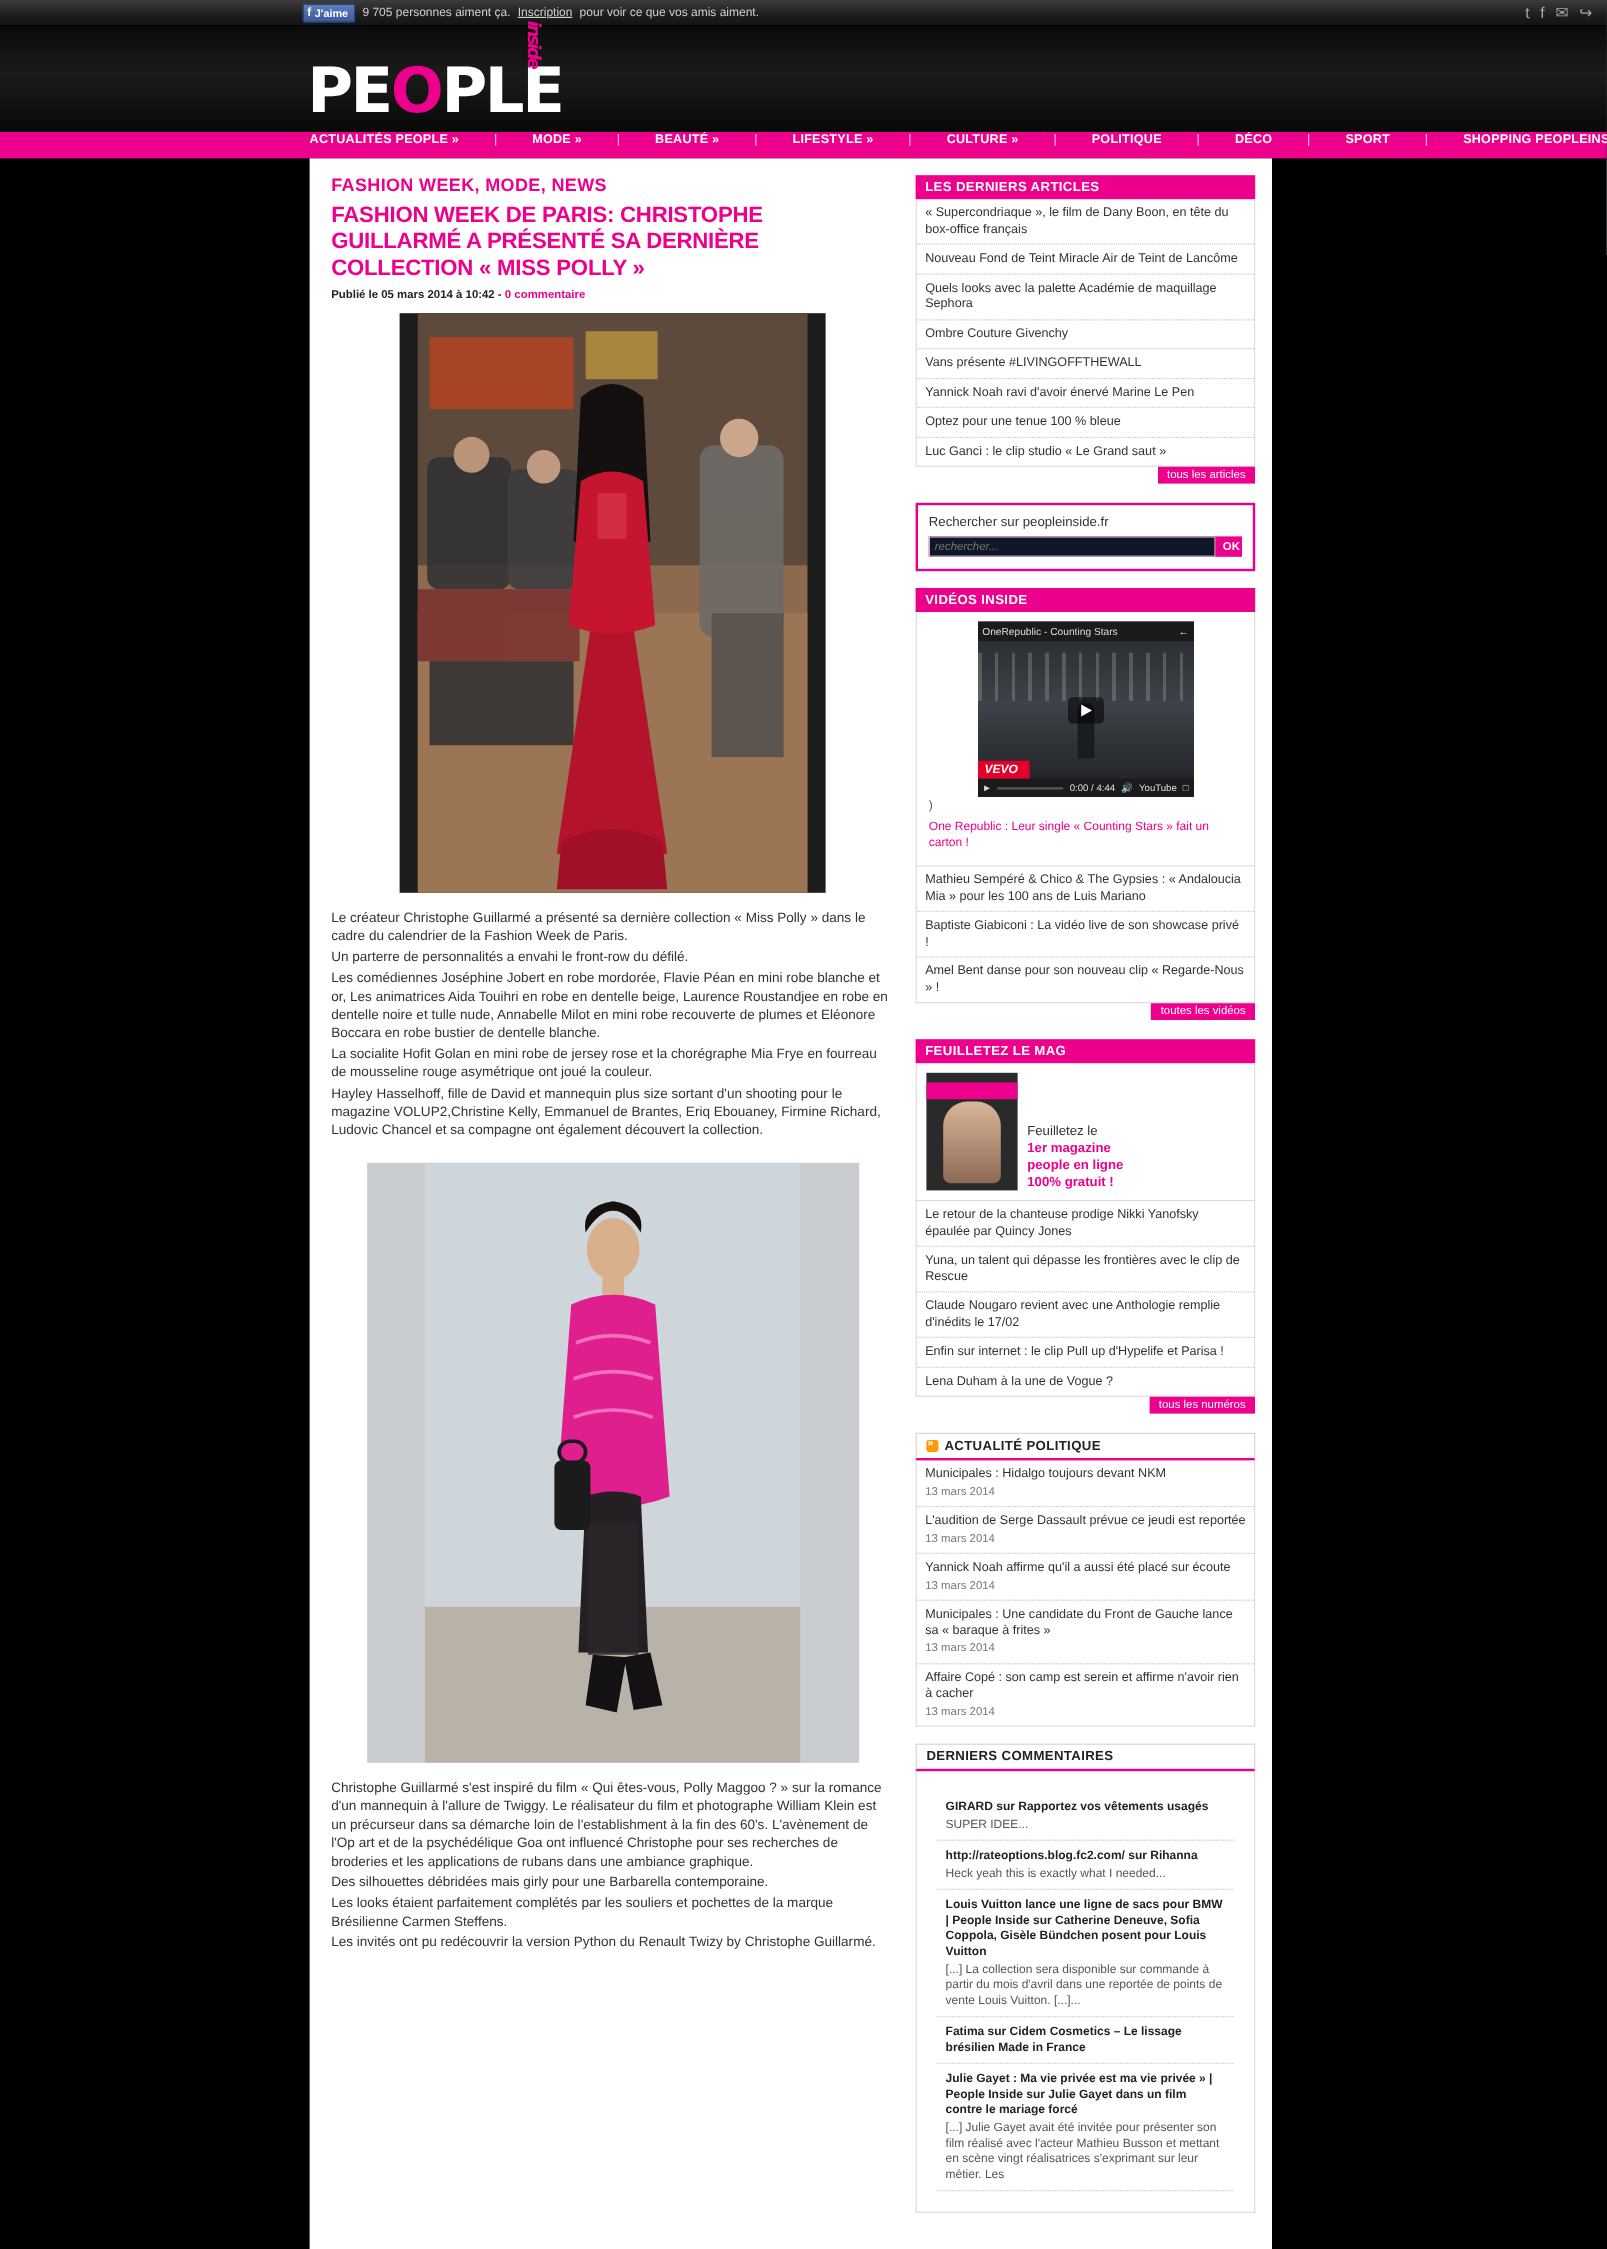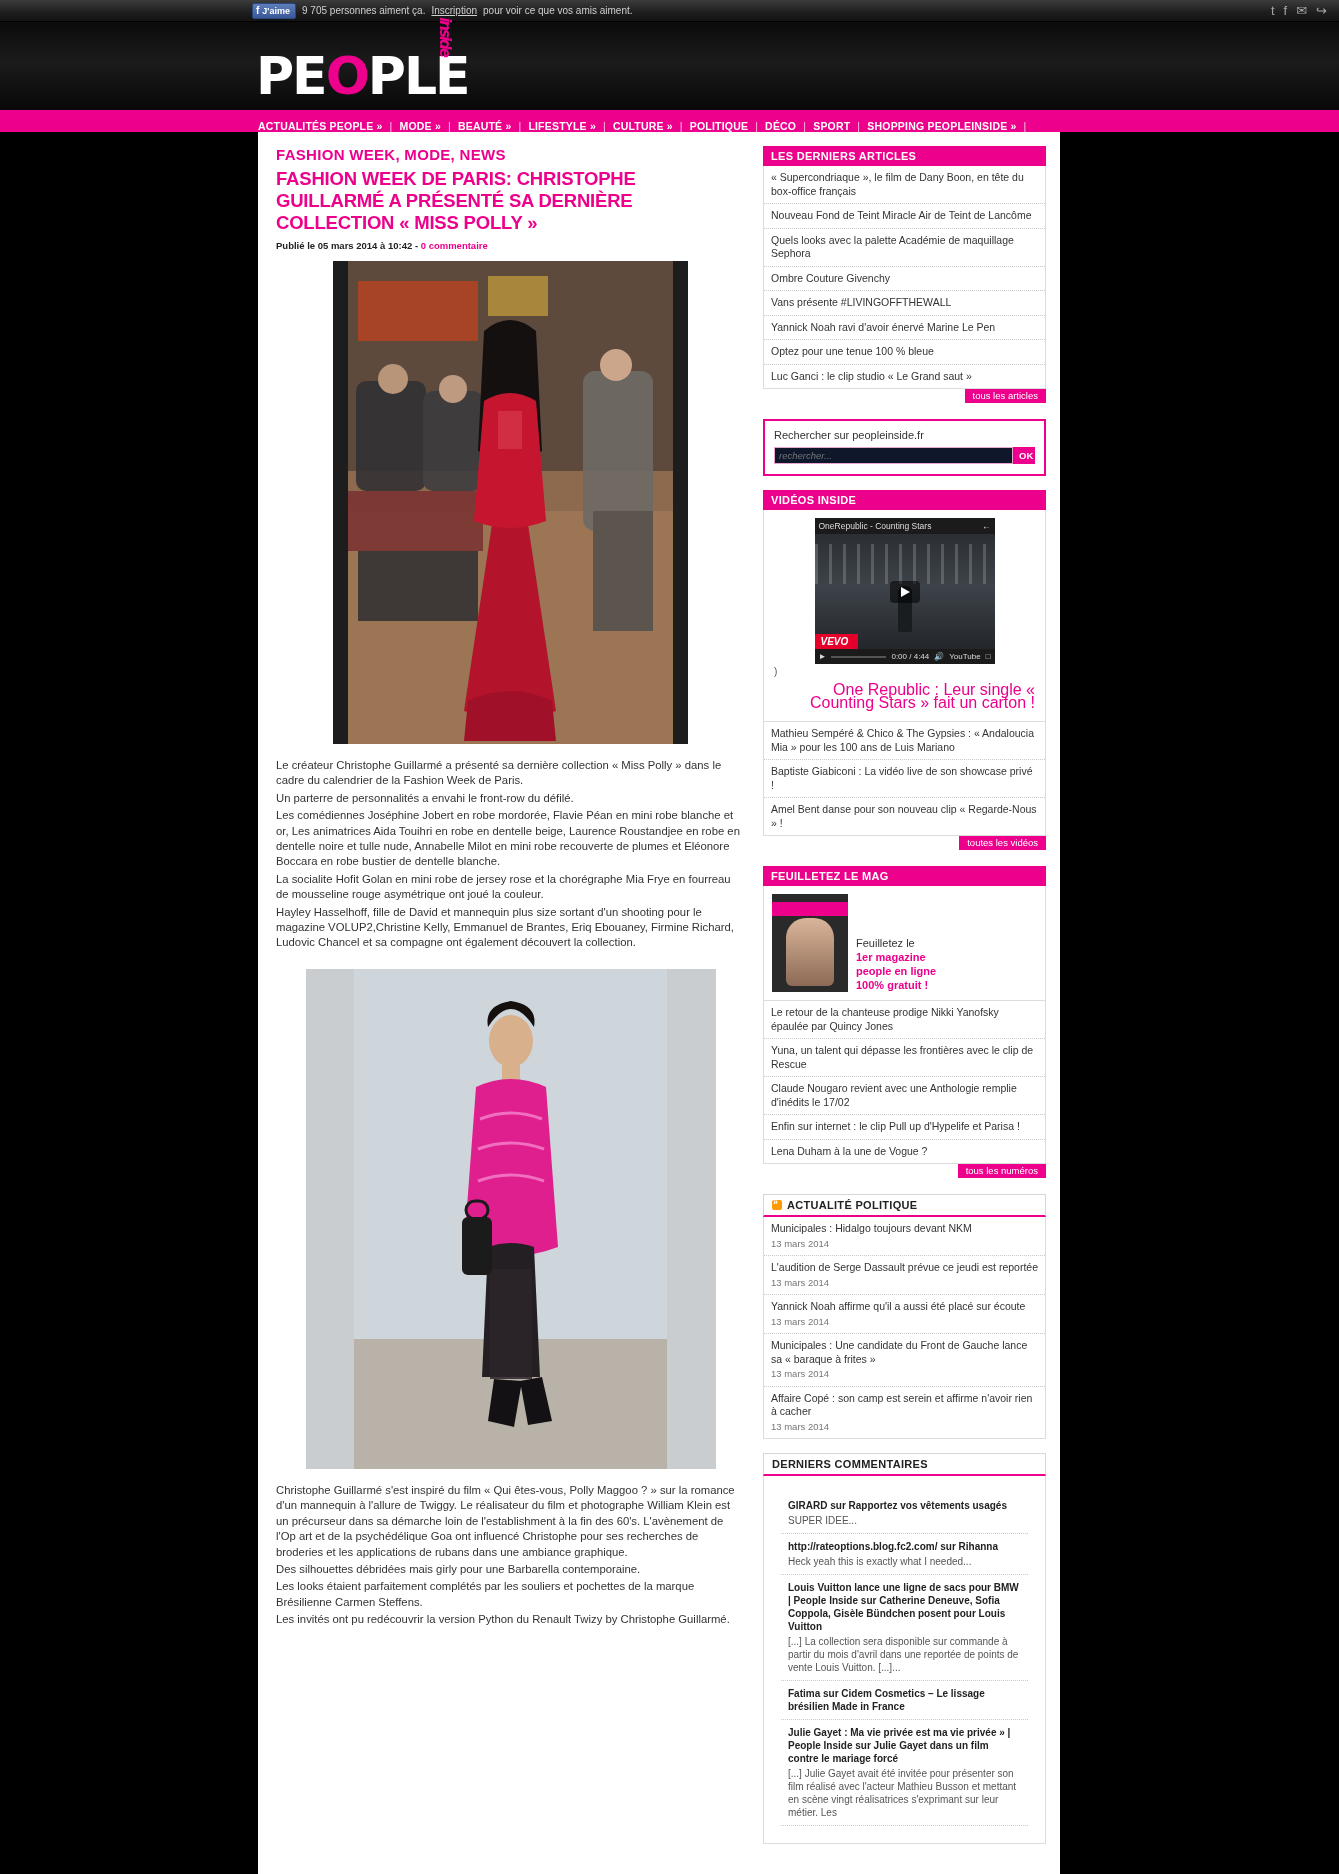--- a/index.html
+++ b/index.html
@@ -56,24 +56,25 @@
   .logo-sub {
     position:absolute; right:-2px; top:6px;
     color:#ec008c; font-size:15px; font-style:italic; font-weight:bold;
     transform: rotate(90deg); transform-origin: right top;
   }
 
   
   .nav {
     background: #ec008c;
     height: 22px;
-    display:flex; align-items:flex-end;
+    display:flex; align-items:flex-start;
     padding-left: 258px;
     font-size: 10.5px; font-weight:bold; color:#fff;
     letter-spacing:.2px;
+    gap:22px;
   }
   .nav a { color:#fff; text-decoration:none; padding: 0 0px; white-space:nowrap; }
   .nav .sep { color:#ffc0e4; padding:0 7px; font-weight:normal; }
 
   
   .content-wrap {
     background:#fff;
     width: 802px;
     margin-left: 258px;
     min-height: 1700px;
@@ -167,21 +168,21 @@
   }
   .vevo {
     position:absolute; left:0; bottom:0; background:#e4002b; color:#fff;
     font-size:10px; font-weight:bold; font-style:italic; padding:2px 10px 2px 6px;
   }
   .yt-bar {
     height:15px; background:#1b1b1b; display:flex; align-items:center; gap:5px;
     padding:0 4px; color:#ddd; font-size:8px;
   }
   .yt-progress { flex:1; height:2px; background:#555; }
-  .yt-caption { font-size:16px; line-height:13px; color:#ec008c; padding:6px 2px 4px 2px;text-align:right; }
+  .yt-caption { font-size:10px; line-height:13px; color:#ec008c; padding:6px 2px 4px 2px; }
 
   
   .mag-shell { border:1px solid #dcdcdc; border-top:none; padding:8px; display:flex; gap:8px;align-items:flex-end; }
   .mag-cover { width:76px; height:98px; background:#2a2a2a; position:relative; overflow:hidden; flex:0 0 auto; }
   .mag-cover .band { position:absolute; left:0; top:8px; width:100%; height:14px; background:#ec008c; }
   .mag-cover .face { position:absolute; left:14px; top:24px; width:48px; height:68px;
     background:linear-gradient(to bottom,#d9b59a,#8d6a55); border-radius:20px 20px 6px 6px; }
   .mag-txt { font-size:11px; line-height:14px; color:#333; }
   .mag-txt .big { color:#ec008c; font-weight:bold; }
 

